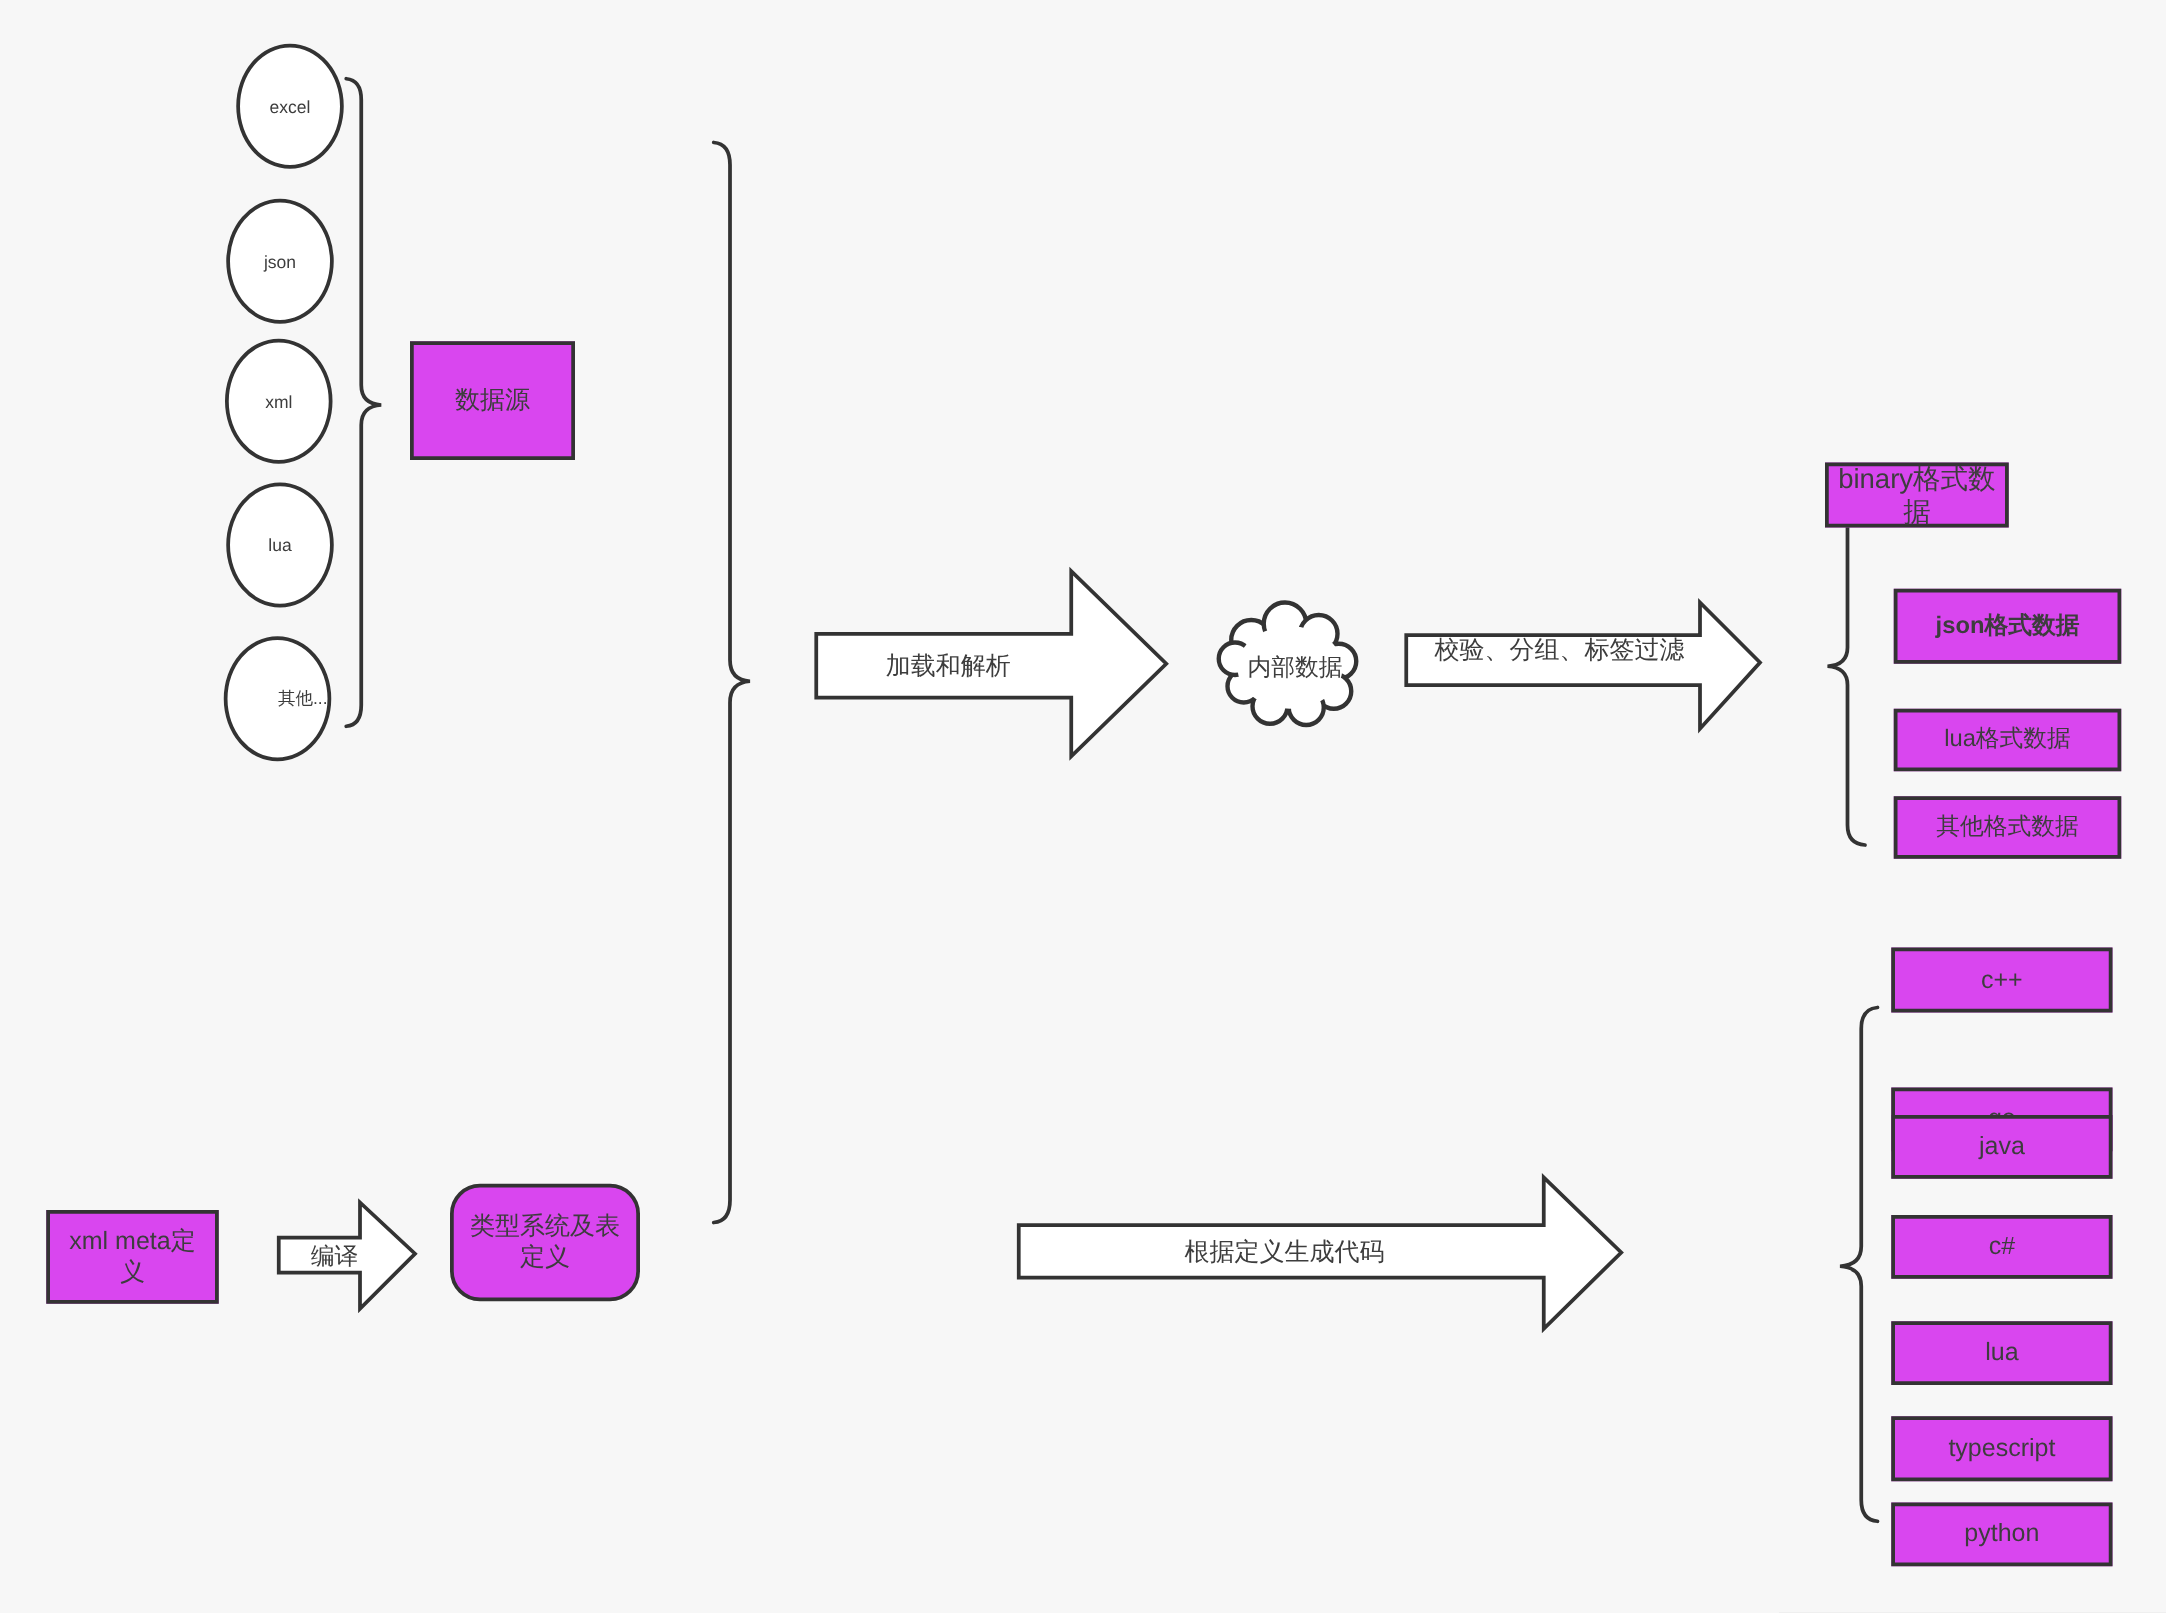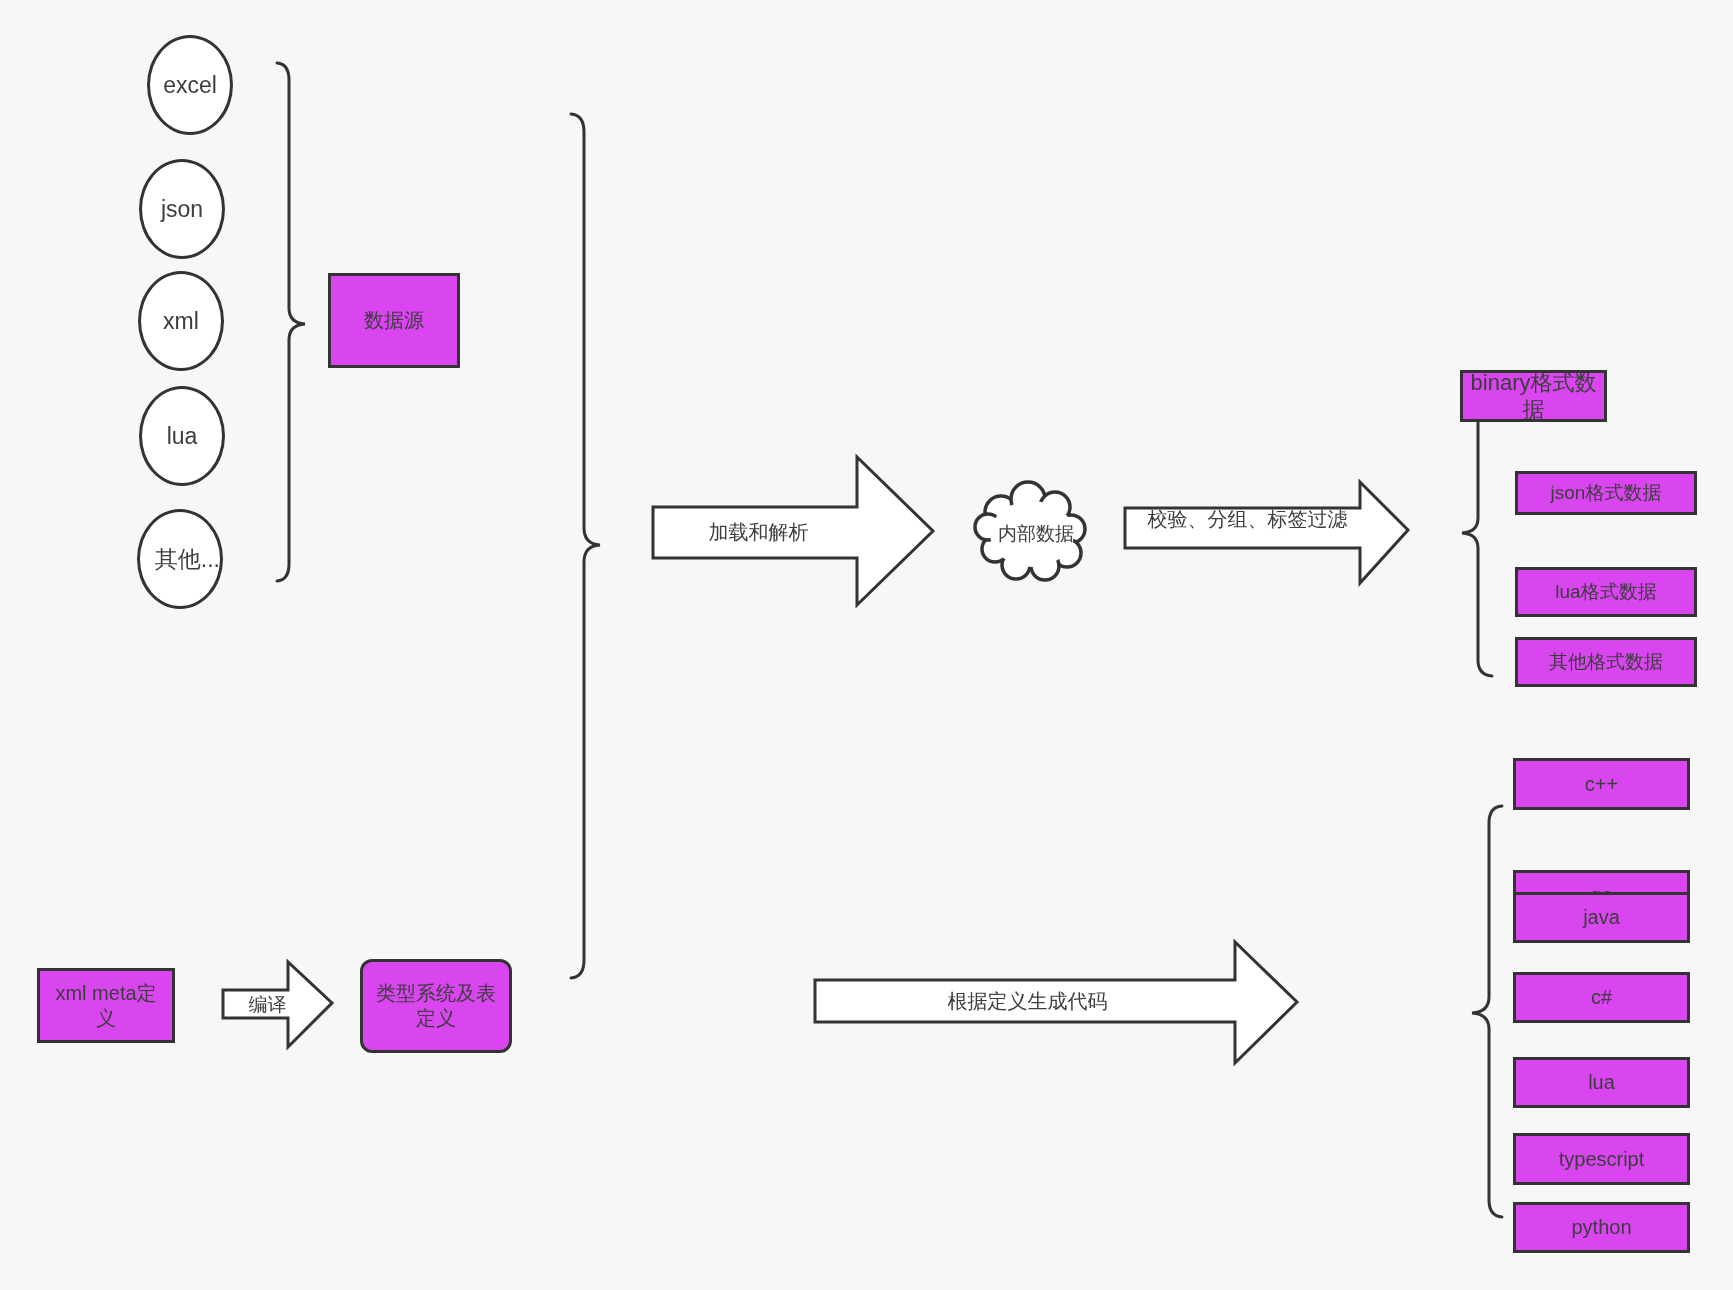--- a/index.html
+++ b/index.html
@@ -6,29 +6,29 @@
   .canvas {
     position:relative; width:1733px; height:1290px;
     background:#f7f7f7; overflow:hidden;
     font-family:"Liberation Sans", sans-serif; color:#3d3d3d;
   }
   svg.layer { position:absolute; left:0; top:0; width:1733px; height:1290px; }
   .ellipse {
     position:absolute; box-sizing:border-box;
     border:3px solid #333333; border-radius:50%; background:#ffffff;
     display:flex; align-items:center; justify-content:center;
-    font-size:23px; text-align:center;
+    font-size:14px; text-align:center;margin-left:42px;
   }
   .box {
     position:absolute; box-sizing:border-box;
     border:3px solid #333333; background:#d946ef;
     display:flex; align-items:center; justify-content:center;
     font-size:20px; text-align:center; line-height:1.25;
   }
-  .rounded { border-radius:12px;margin-top:12px; }
+  .rounded { border-radius:24px; }
   .lbl {
     position:absolute; display:flex; align-items:center; justify-content:center;
     font-size:20px; text-align:center; white-space:nowrap;
   }
   .pad { padding:0 6px; }
 </style>
 </head>
 <body>
 
 <div class="canvas">
@@ -87,21 +87,21 @@
 
   <div class="lbl" style="left:660px; top:507px; width:197px; height:51px;">加载和解析</div>
 
   <div class="lbl" style="left:976px; top:520px; width:120px; height:28px; font-size:19px;">内部数据</div>
 
   <div class="lbl" style="left:1130px; top:508px; width:235px; height:23px;">校验、分组、标签过滤</div>
 
   <div class="box" style="left:1460px; top:370px; width:147px; height:52px; font-size:22px;">
     <span>binary格式数据</span>
   </div>
-  <div class="box" style="left:1515px; top:471px; width:182px; height:44px; font-size:19px;">
+  <div class="box" style="left:1515px; top:471px; width:182px; height:60px; font-size:19px;font-weight:bold;">
     <span>json格式数据</span>
   </div>
   <div class="box" style="left:1515px; top:567px; width:182px; height:50px; font-size:19px;">
     <span>lua格式数据</span>
   </div>
   <div class="box" style="left:1515px; top:637px; width:182px; height:50px; font-size:19px;">
     <span>其他格式数据</span>
   </div>
 
   <div class="box pad" style="left:37px; top:968px; width:138px; height:75px;">

